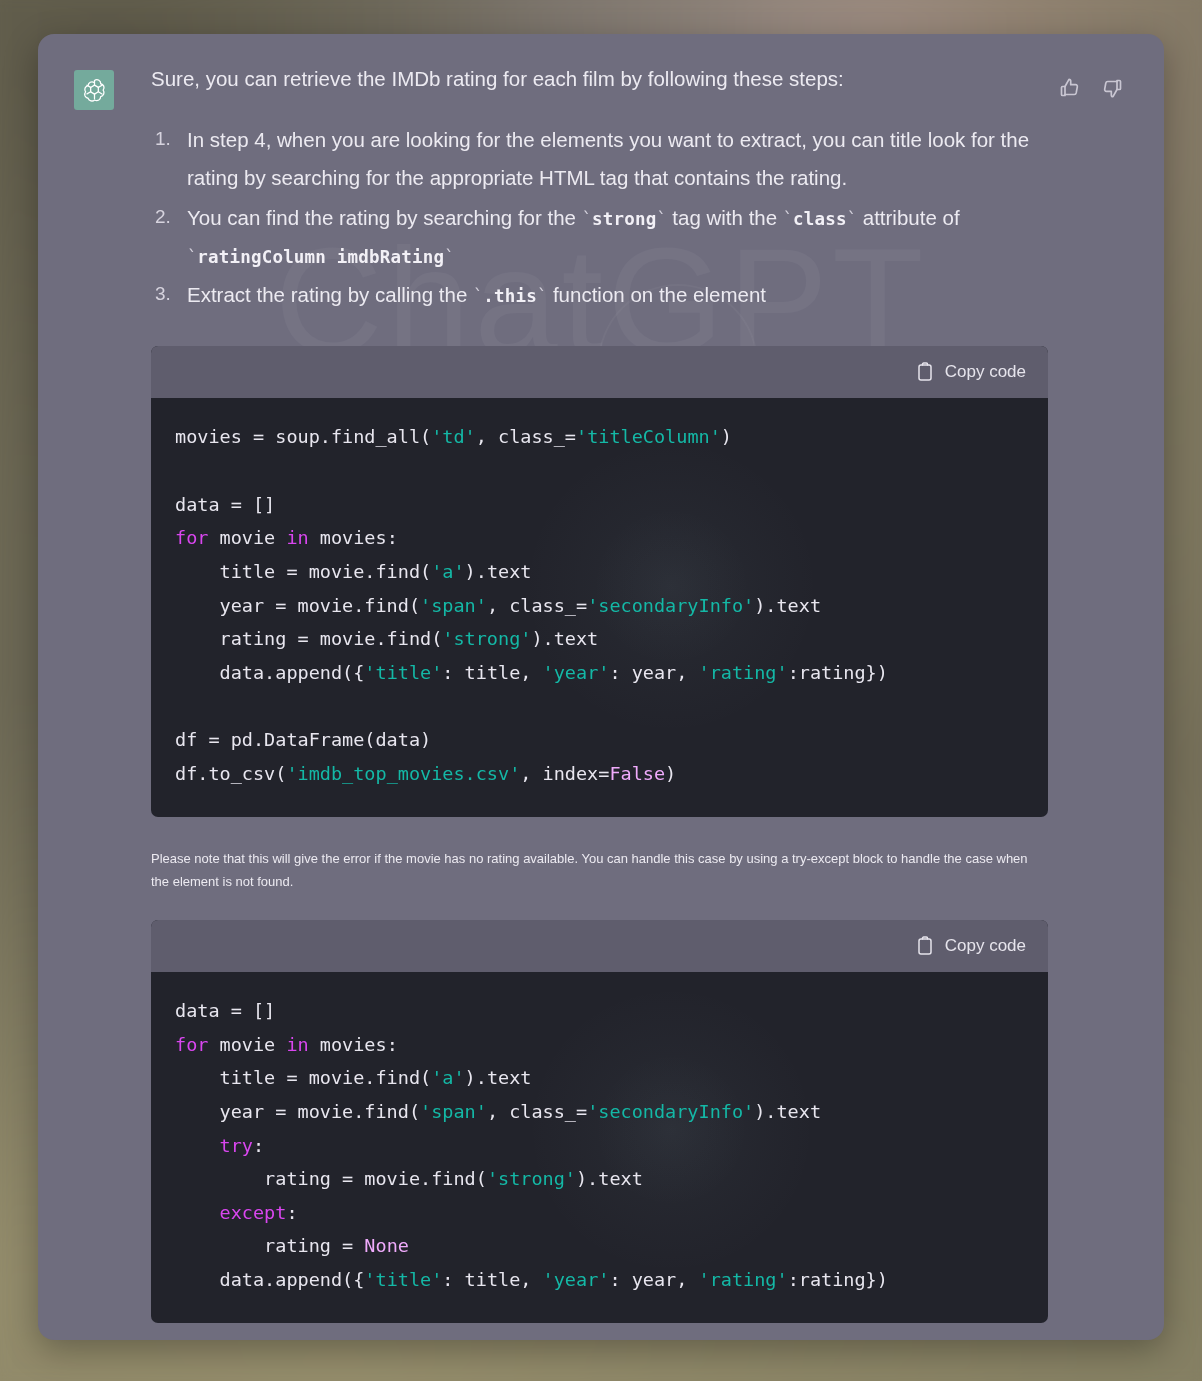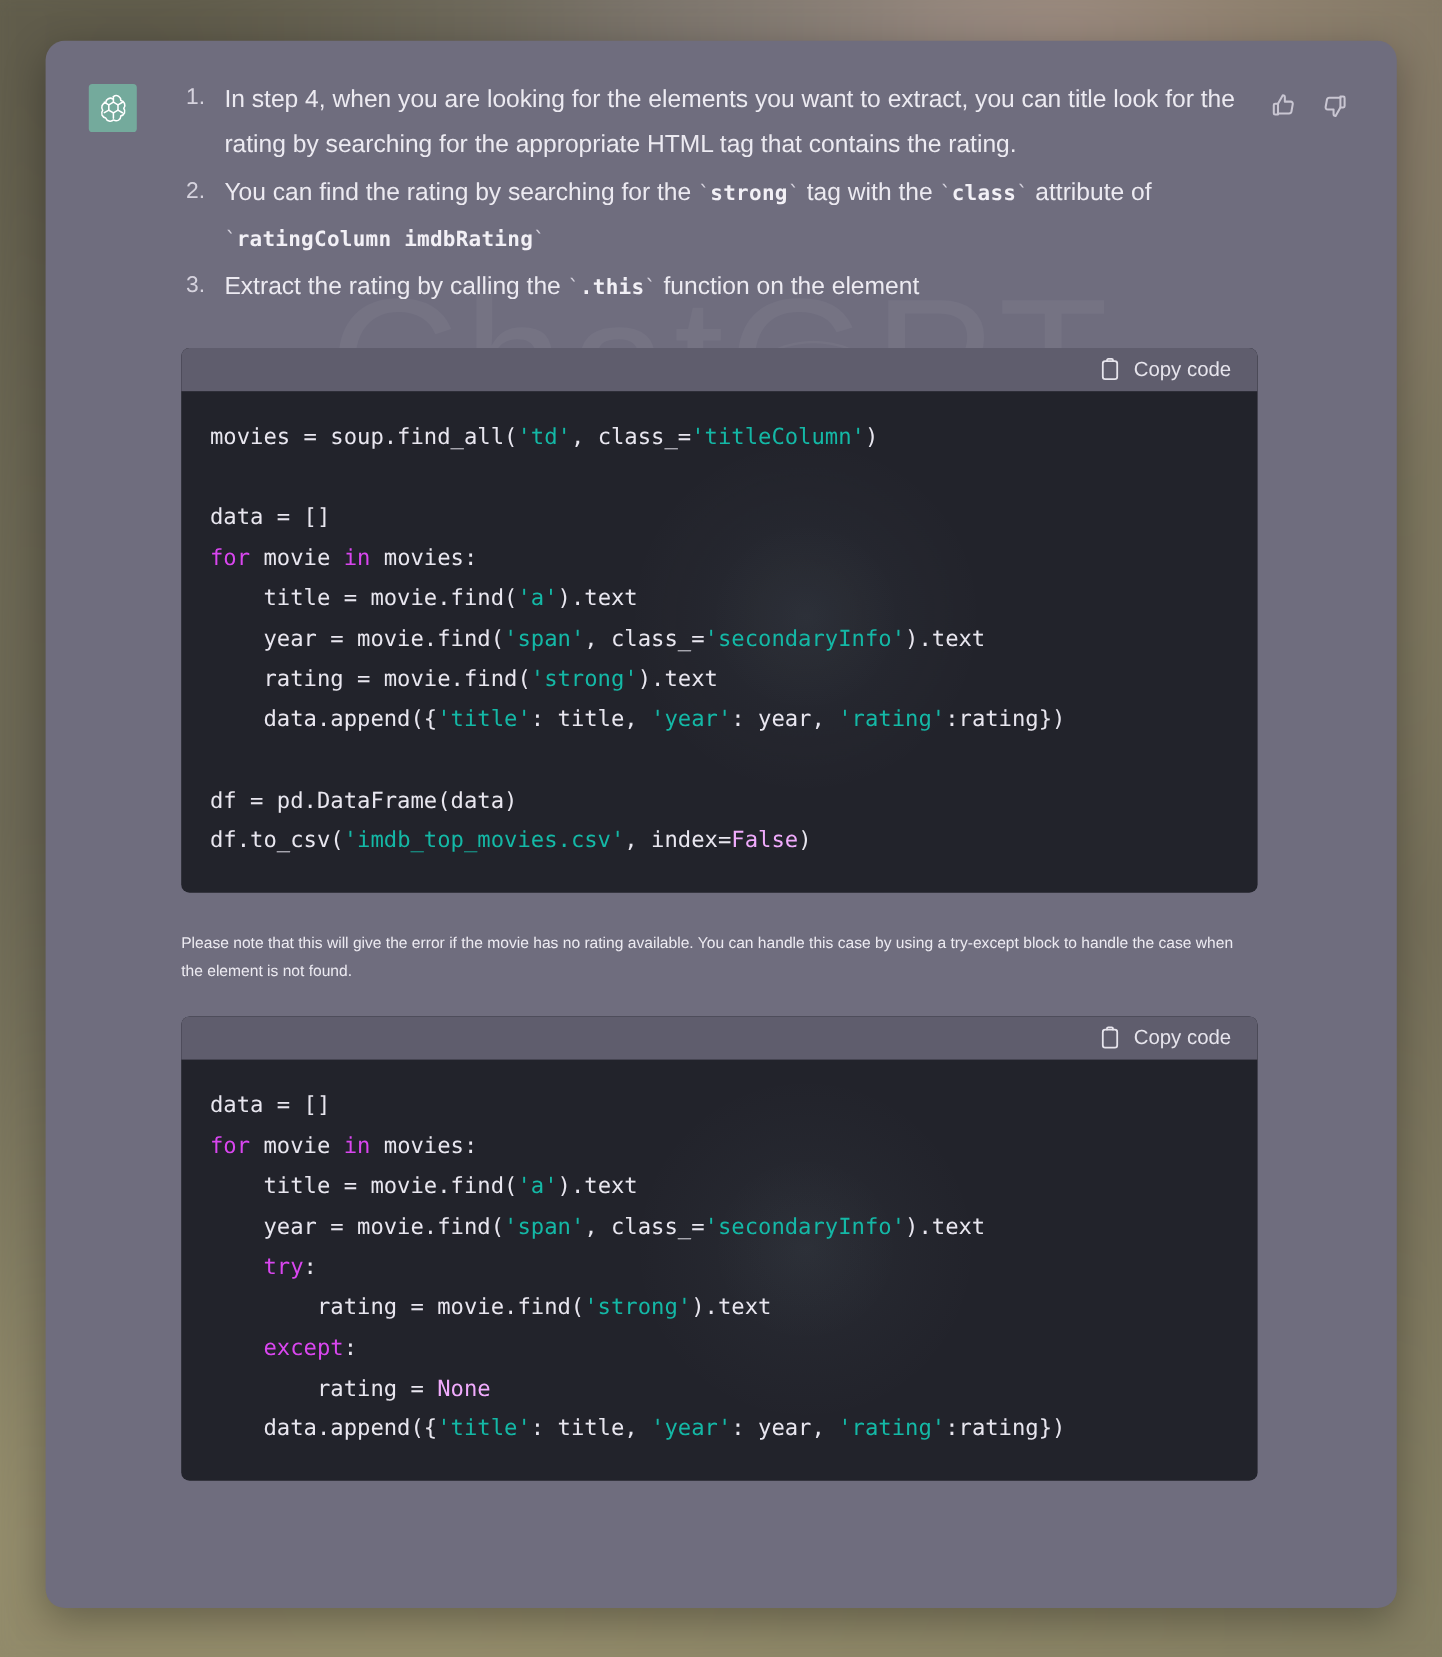--- a/index.html
+++ b/index.html
@@ -158,21 +158,21 @@
 
   
   .codeblock {
     border-radius: 7px;
     overflow: hidden;
     margin-bottom: 8px;
     background: #22232b;
   }
   .code-head {
     background: #5f5d6d;
-    height: 36px;
+    height: 52px;
     display: flex;
     align-items: center;
     justify-content: flex-end;
     padding-right: 22px;
   }
   .copy-btn {
     display: flex;
     align-items: center;
     gap: 11px;
     color: #e6e4ec;
@@ -229,20 +229,21 @@
           <svg viewBox="0 0 24 24" fill="none" stroke="#ffffff" stroke-width="1.15" stroke-linecap="round" stroke-linejoin="round">
             <path d="M12 3.1c1.1-.9 2.7-1 3.9-.2 1.1.7 1.7 1.9 1.6 3.1 1.2.2 2.2 1 2.7 2.1.5 1.2.3 2.6-.5 3.6.7 1 .9 2.3.5 3.5-.5 1.2-1.5 2-2.7 2.2 0 1.2-.6 2.4-1.7 3.1-1.2.7-2.6.6-3.7-.1-.9.8-2.1 1.1-3.3.8-1.2-.3-2.1-1.2-2.5-2.3-1.2-.2-2.2-1-2.7-2.1-.5-1.2-.3-2.5.5-3.5-.7-1-.9-2.3-.5-3.5.5-1.2 1.5-2 2.7-2.2.1-1.2.8-2.3 1.9-2.9 1.1-.6 2.5-.5 3.5.2"></path>
             <path d="M12 7.2l3.4 2v3.9L12 15.2l-3.4-2V9.3z"></path>
             <path d="M12 7.2V3.3M15.4 9.2l3.3-1.9M15.4 13.1l3.3 2M12 15.2v3.9M8.6 13.1l-3.3 1.9M8.6 9.2L5.3 7.3"></path>
           </svg>
         </span>
       </div>
 
       <div class="msg-body">
 
+        <div class="lead">Sure, you can retrieve the IMDb rating for each film by following these steps:</div>
 
         <ol class="steps" id="steps-list">
             <li><span>In step 4, when you are looking for the elements you want to extract, you can title look for the rating by searching for the appropriate HTML tag that contains the rating.</span></li>
             <li><span>You can find the rating by searching for the </span><span class="tick">`</span><code class="inline">strong</code><span class="tick">`</span><span> tag with the </span><span class="tick">`</span><code class="inline">class</code><span class="tick">`</span><span> attribute of </span><span class="tick">`</span><code class="inline">ratingColumn imdbRating</code><span class="tick">`</span></li>
             <li><span>Extract the rating by calling the </span><span class="tick">`</span><code class="inline">.this</code><span class="tick">`</span><span> function on the element</span></li>
           </ol>
 
         <div class="codeblock">
           <div class="code-head">
             <div class="copy-btn">

